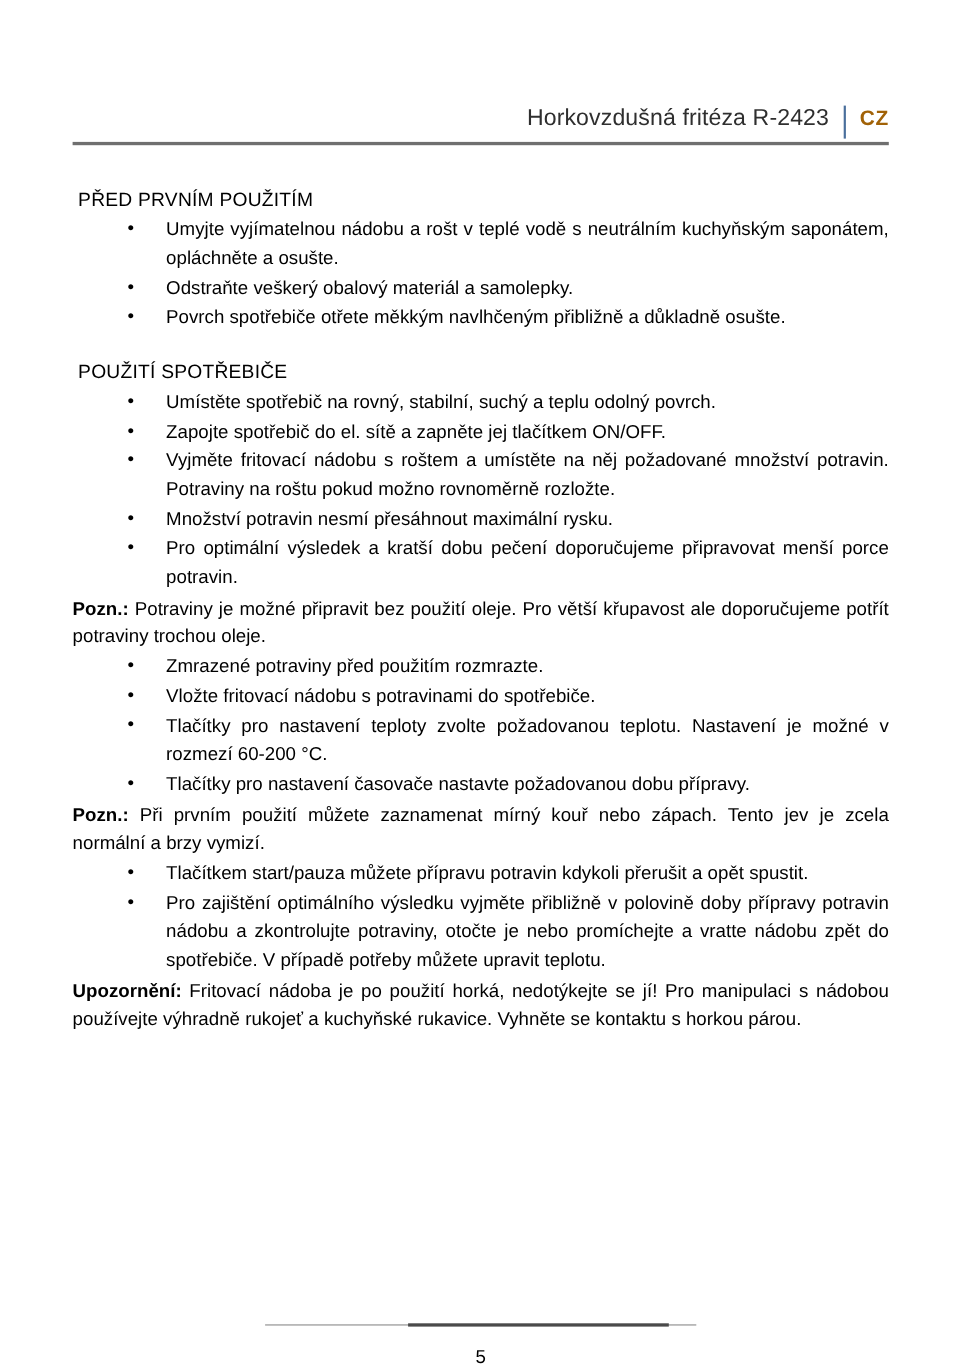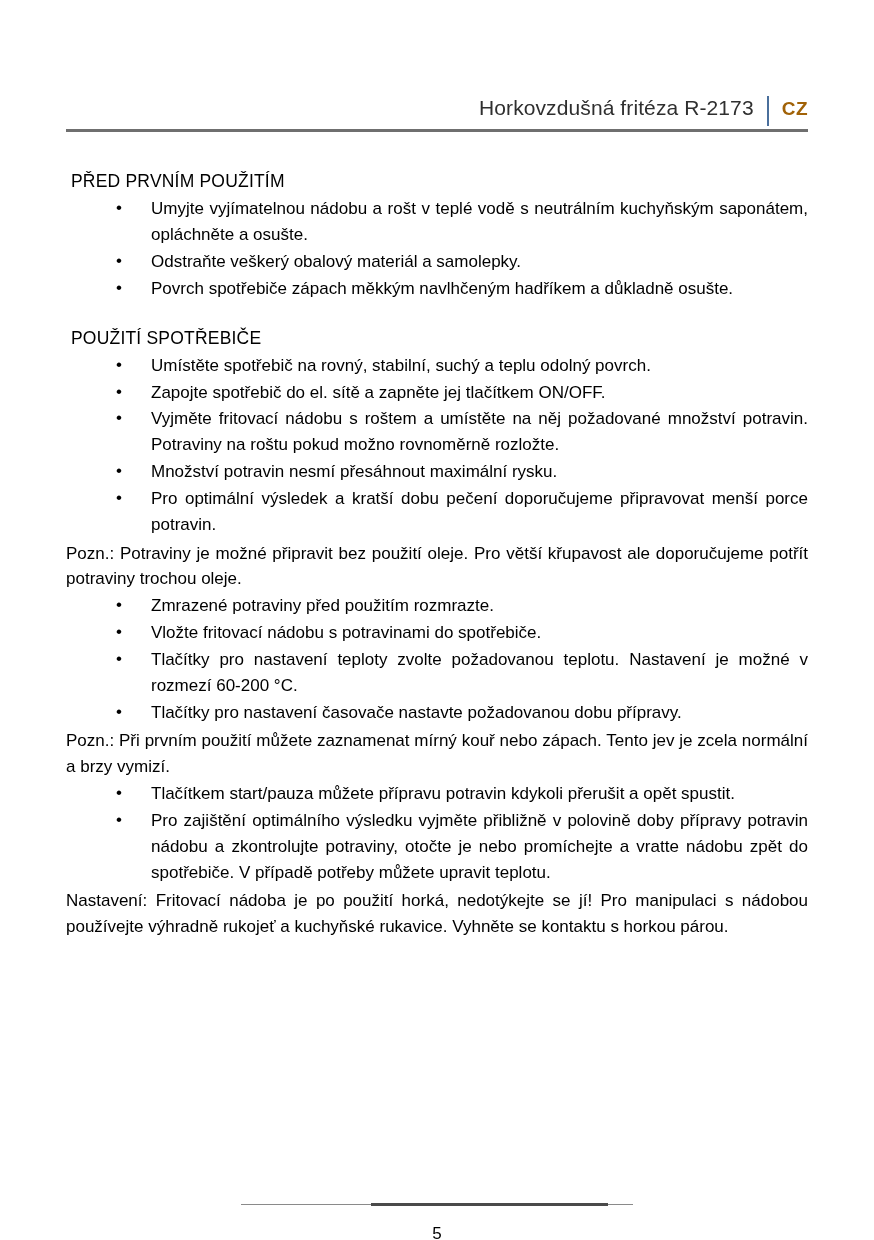--- a/index.html
+++ b/index.html
@@ -105,21 +105,21 @@
   ul.bullets li.nojust {
     text-align: left;
   }
   p.note {
     margin: 3px 0 1px 0;
     text-align: justify;
     text-justify: inter-word;
     line-height: 1.52;
   }
   p.note b {
-    font-weight: normal;
+    font-weight: bold;
   }
 
   
   .footer {
     position: absolute;
     left: 66px;
     right: 66px;
     bottom: 58px;
     text-align: center;
   }
@@ -148,34 +148,34 @@
     font-size: 17px;
   }
 </style>
 </head>
 <body>
 
 <div class="page">
 
   <div class="header">
     <div class="header-inner">
-      <div class="header-title">Horkovzdušná fritéza R-2173</div>
+      <div class="header-title">Horkovzdušná fritéza R-2423</div>
       <div class="header-divider"></div>
       <div class="header-lang">CZ</div>
     </div>
     <div class="header-rule"></div>
   </div>
 
   <div class="content">
 
     <h2 class="section-title">PŘED PRVNÍM POUŽITÍM</h2>
     <ul class="bullets">
       <li>Umyjte vyjímatelnou nádobu a rošt v teplé vodě s neutrálním kuchyňským saponátem, opláchněte a osušte.</li>
       <li>Odstraňte veškerý obalový materiál a samolepky.</li>
-      <li class="nojust">Povrch spotřebiče zápach měkkým navlhčeným hadříkem a důkladně osušte.</li>
+      <li class="nojust">Povrch spotřebiče otřete měkkým navlhčeným přibližně a důkladně osušte.</li>
     </ul>
 
     <div class="section-gap"></div>
 
     <h2 class="section-title">POUŽITÍ SPOTŘEBIČE</h2>
     <ul class="bullets">
       <li class="nojust">Umístěte spotřebič na rovný, stabilní, suchý a teplu odolný povrch.</li>
       <li class="nojust">Zapojte spotřebič do el. sítě a zapněte jej tlačítkem ON/OFF.</li>
       <li>Vyjměte fritovací nádobu s roštem a umístěte na něj požadované množství potravin. Potraviny na roštu pokud možno rovnoměrně rozložte.</li>
       <li class="nojust">Množství potravin nesmí přesáhnout maximální rysku.</li>
@@ -191,21 +191,21 @@
       <li class="nojust">Tlačítky pro nastavení časovače nastavte požadovanou dobu přípravy.</li>
     </ul>
 
     <p class="note"><b>Pozn.:</b><span> Při prvním použití můžete zaznamenat mírný kouř nebo zápach. Tento jev je zcela normální a brzy vymizí.</span></p>
 
     <ul class="bullets">
       <li class="nojust">Tlačítkem start/pauza můžete přípravu potravin kdykoli přerušit a opět spustit.</li>
       <li>Pro zajištění optimálního výsledku vyjměte přibližně v polovině doby přípravy potravin nádobu a zkontrolujte potraviny, otočte je nebo promíchejte a vratte nádobu zpět do spotřebiče. V případě potřeby můžete upravit teplotu.</li>
     </ul>
 
-    <p class="note"><b>Nastavení:</b><span> Fritovací nádoba je po použití horká, nedotýkejte se jí! Pro manipulaci s nádobou používejte výhradně rukojeť a kuchyňské rukavice. Vyhněte se kontaktu s horkou párou.</span></p>
+    <p class="note"><b>Upozornění:</b><span> Fritovací nádoba je po použití horká, nedotýkejte se jí! Pro manipulaci s nádobou používejte výhradně rukojeť a kuchyňské rukavice. Vyhněte se kontaktu s horkou párou.</span></p>
 
   </div>
 
   <div class="footer">
     <div class="footer-rule-wrap">
       <div class="footer-rule-thin"></div>
       <div class="footer-rule-thick"></div>
     </div>
     <div class="footer-page">5</div>
   </div>

